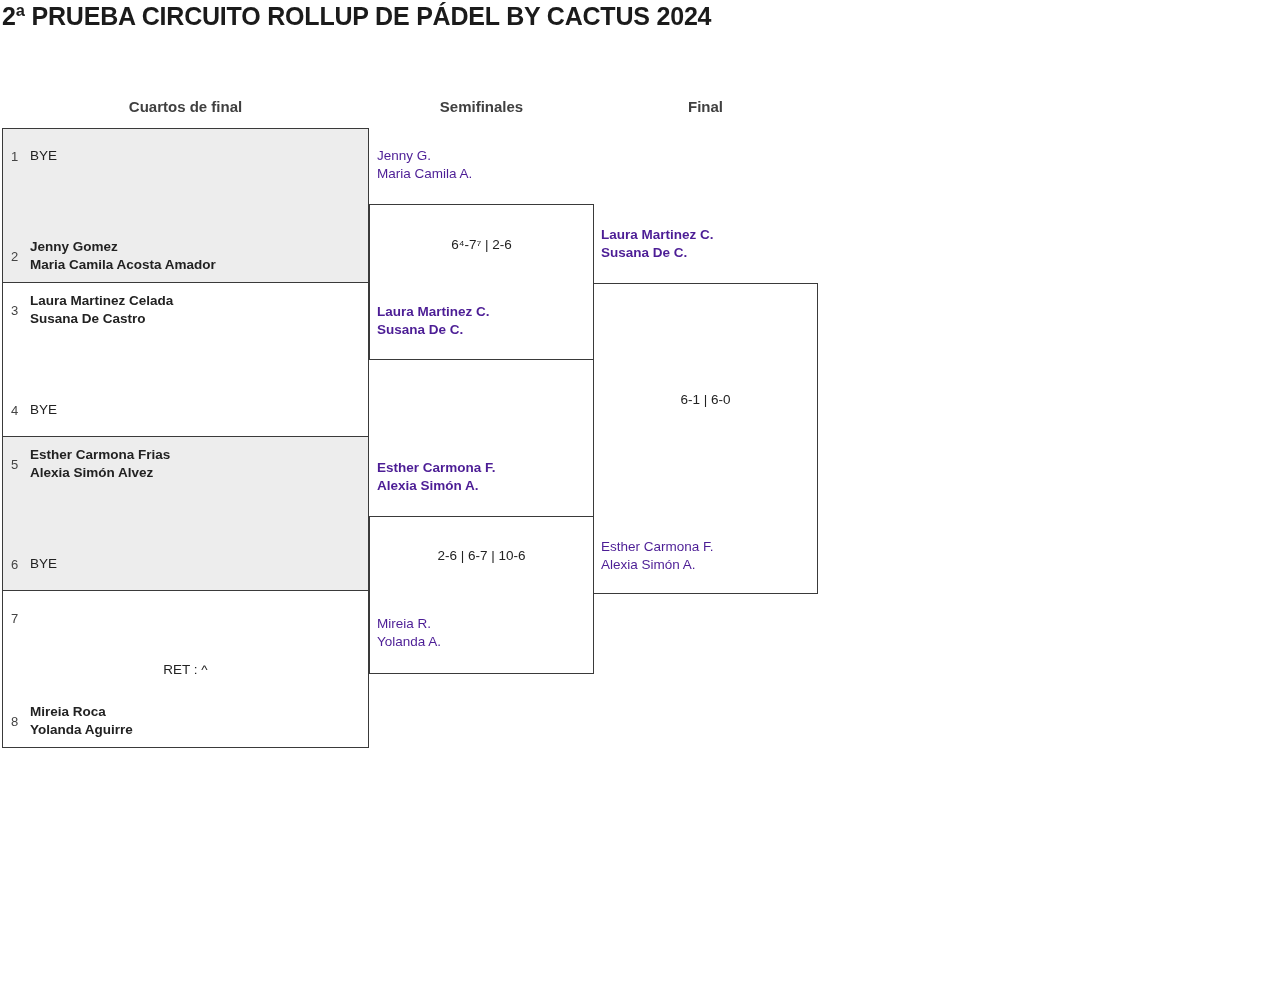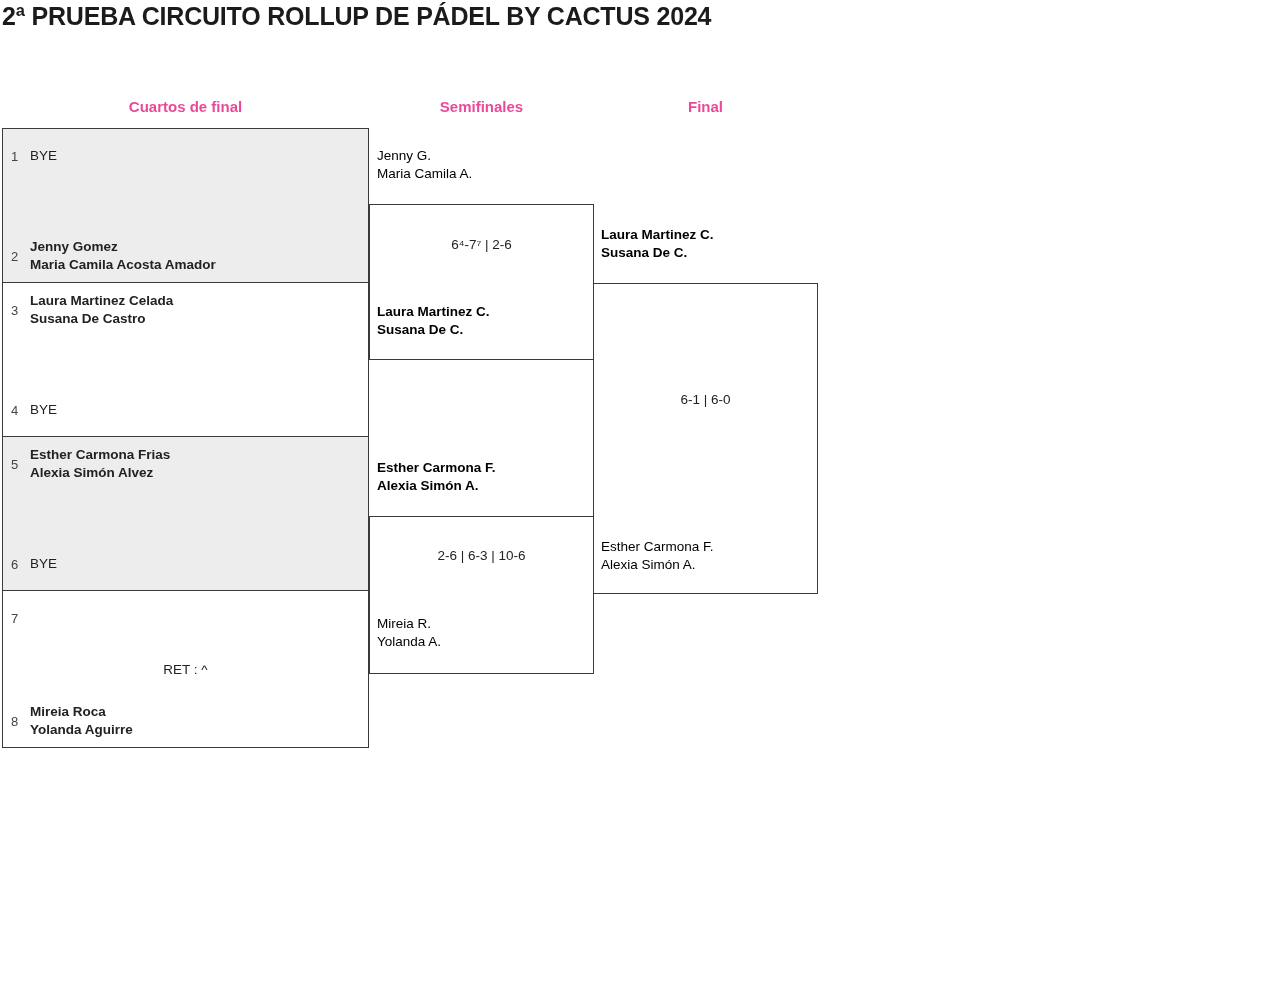--- a/index.html
+++ b/index.html
@@ -5,21 +5,21 @@
   html,body{margin:0;padding:0;background:#fff;}
   body{font-family:"Liberation Sans","DejaVu Sans",sans-serif;color:#222;}
   .canvas{position:relative;width:1280px;height:982px;background:#fff;overflow:hidden;}
 
   
   .title{position:absolute;left:2px;top:2px;font-size:25px;font-weight:700;color:#1b1b1b;letter-spacing:-0.2px;white-space:nowrap;}
   .subtitle{position:absolute;left:2px;top:36px;font-size:23px;font-weight:700;color:#1b1b1b;letter-spacing:-0.2px;white-space:nowrap;}
   .logo{position:absolute;top:2px;right:6px;width:230px;height:68px;cursor:pointer;}
 
   
-  .round-label{position:absolute;top:98px;font-size:15px;font-weight:700;color:#ec4899;text-align:center;}
+  .round-label{position:absolute;top:98px;font-size:15px;font-weight:700;color:#404040;text-align:center;}
   .rl-qf{left:2px;width:367px;}
   .rl-sf{left:369px;width:225px;}
   .rl-f{left:593px;width:225px;}
 
   
   .qbox{position:absolute;left:2px;width:367px;height:155px;border:1px solid #3a3a3a;box-sizing:border-box;background:#fff;}
   .qbox.gray{background:#ededed;}
   .qbox.b1{top:128px;}
   .qbox.b2{top:282px;}
   .qbox.b3{top:436px;}
@@ -32,21 +32,21 @@
   .names.bold,.bold{font-weight:700;}
   .qscore{position:absolute;left:0;right:0;top:50%;transform:translateY(-50%);text-align:center;font-size:13.5px;color:#222;}
 
   
   .obox{position:absolute;border:1px solid #3a3a3a;box-sizing:border-box;background:transparent;}
   .sf1{left:369px;top:204px;width:225px;height:156px;}
   .sf2{left:369px;top:516px;width:225px;height:158px;}
   .fin{left:593px;top:283px;width:225px;height:311px;}
 
   
-  .team{position:absolute;font-size:13.5px;line-height:18px;color:#000000;white-space:nowrap;}
+  .team{position:absolute;font-size:13.5px;line-height:18px;color:#4c1d95;white-space:nowrap;}
   .score{position:absolute;text-align:center;font-size:13.5px;color:#222;}
   .sc-sf{left:369px;width:225px;}
   .sc-f{left:593px;width:225px;}
 </style>
 </head>
 <body>
 
 <div class="canvas">
 
   <div class="title">2ª PRUEBA CIRCUITO ROLLUP DE PÁDEL BY CACTUS 2024</div>
@@ -135,21 +135,21 @@
   <div class="score sc-sf" style="top:237px;">6⁴-7⁷ | 2-6</div>
   <div class="team bold" style="left:377px;top:303px;">
     <div>Laura Martinez C.</div>
     <div>Susana De C.</div>
   </div>
 
   <div class="team bold" style="left:377px;top:459px;">
     <div>Esther Carmona F.</div>
     <div>Alexia Simón A.</div>
   </div>
-  <div class="score sc-sf" style="top:548px;">2-6 | 6-3 | 10-6</div>
+  <div class="score sc-sf" style="top:548px;">2-6 | 6-7 | 10-6</div>
   <div class="team" style="left:377px;top:615px;">
     <div>Mireia R.</div>
     <div>Yolanda A.</div>
   </div>
 
   <div class="team bold" style="left:601px;top:226px;">
     <div>Laura Martinez C.</div>
     <div>Susana De C.</div>
   </div>
   <div class="score sc-f" style="top:392px;">6-1 | 6-0</div>

